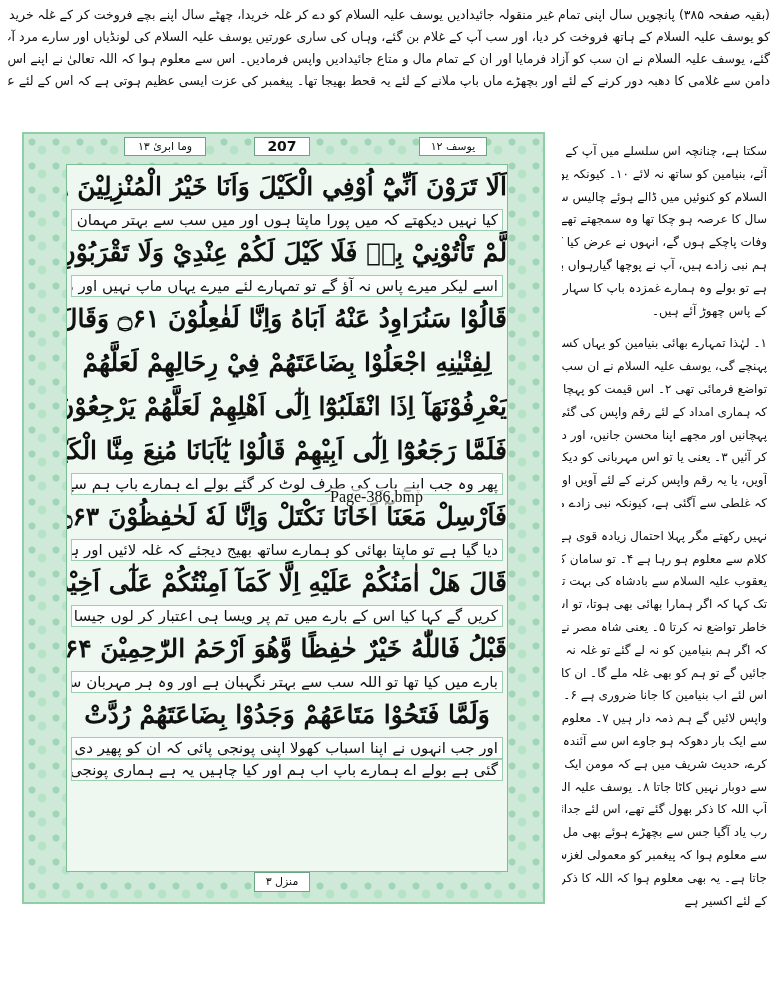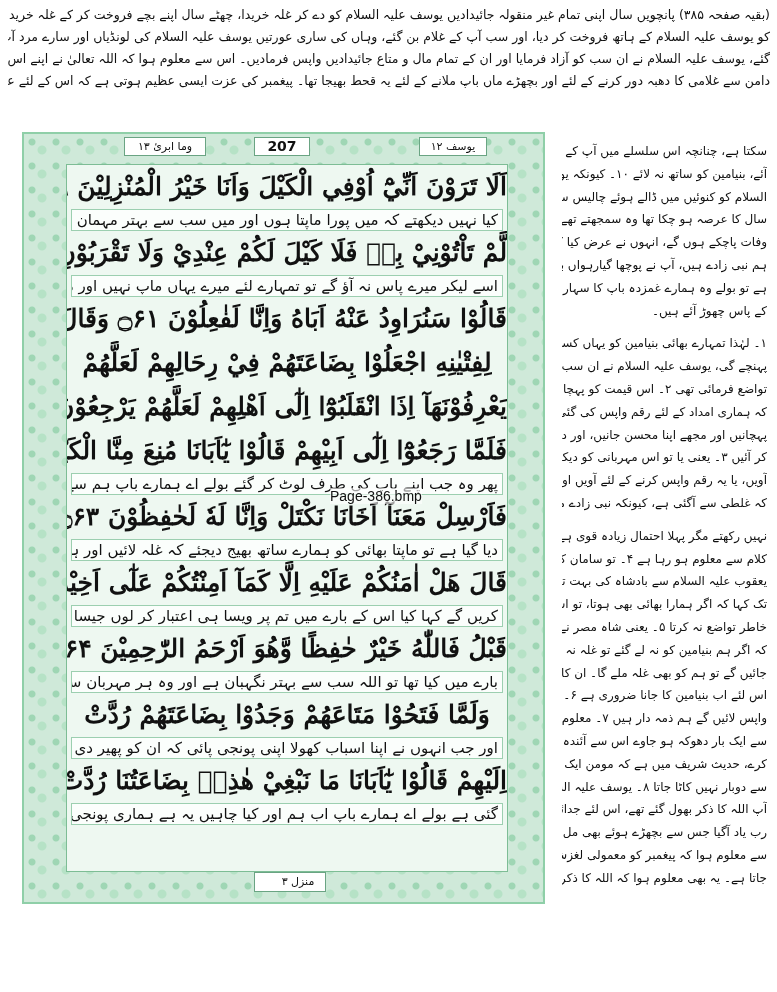--- a/index.html
+++ b/index.html
@@ -40,25 +40,25 @@
     height:44px; line-height:44px; font-family:"DejaVu Serif", serif; font-size:25px;
     font-weight:bold; direction:rtl; text-align:center; white-space:nowrap; overflow:hidden;
     color:#111; letter-spacing:0.5px;
   }
   .trans {
     height:20px; line-height:20px; font-size:15px; direction:rtl; white-space:nowrap; overflow:hidden;
     margin:0 4px; background:#fbfefc; border:1px solid #9ccfb0; text-align:right; padding:0 4px;
   }
   #footer-box {
     position:absolute; left:204px; bottom:10px; width:54px; height:18px;
-    background:#fff; border:1px solid #6aa483; font-size:11px; line-height:18px; text-align:center; direction:rtl;padding-left:16px;
+    background:#fff; border:1px solid #6aa483; font-size:11px; line-height:18px; text-align:center; direction:rtl;
   }
   #watermark {
-    position:absolute; left:330px; top:488px; font-family:Liberation Sans, sans-serif;
-    font-size:14px; color:#111; background:rgba(255,255,255,0.6);text-align:right;
+    position:absolute; left:330px; top:488px; font-family:Liberation Serif, serif;
+    font-size:16px; color:#111; background:rgba(255,255,255,0.6);text-align:right;
   }
   #commentary {
     position:absolute; left:562px; top:140px; width:205px;
     font-size:12px; line-height:22.8px; direction:rtl;
   }
   #commentary .ln { display:block; white-space:nowrap; overflow:hidden; text-align:right; height:22.8px; }
   #commentary .gap { height:10px; display:block; }
 </style>
 </head>
 <body>
@@ -87,21 +87,20 @@
     <div class="verse">فَلَمَّا رَجَعُوْٓا اِلٰٓى اَبِيْهِمْ قَالُوْا يٰٓاَبَانَا مُنِعَ مِنَّا الْكَيْلُ</div>
     <div class="trans">پھر وہ جب اپنے باپ کی طرف لوٹ کر گئے بولے اے ہمارے باپ ہم سے غلہ روک</div>
     <div class="verse">فَاَرْسِلْ مَعَنَآ اَخَانَا نَكْتَلْ وَاِنَّا لَهٗ لَحٰفِظُوْنَ ۝۶۳</div>
     <div class="trans">دیا گیا ہے تو ماپتا بھائی کو ہمارے ساتھ بھیج دیجئے کہ غلہ لائیں اور ہم ضرور اس کی حفاظت</div>
     <div class="verse">قَالَ هَلْ اٰمَنُكُمْ عَلَيْهِ اِلَّا كَمَآ اَمِنْتُكُمْ عَلٰٓى اَخِيْهِ مِنْ</div>
     <div class="trans">کریں گے کہا کیا اس کے بارے میں تم پر ویسا ہی اعتبار کر لوں جیسا پہلے اس کے بھائی کے</div>
     <div class="verse">قَبْلُ فَاللّٰهُ خَيْرٌ حٰفِظًا وَّهُوَ اَرْحَمُ الرّٰحِمِيْنَ ۝۶۴</div>
     <div class="trans">بارے میں کیا تھا تو اللہ سب سے بہتر نگہبان ہے اور وہ ہر مہربان سے بڑھ کر مہربان</div>
     <div class="verse">وَلَمَّا فَتَحُوْا مَتَاعَهُمْ وَجَدُوْا بِضَاعَتَهُمْ رُدَّتْ</div>
     <div class="trans">اور جب انہوں نے اپنا اسباب کھولا اپنی پونجی پائی کہ ان کو پھیر دی</div>
-    <div class="verse">اِلَيْهِمْ قَالُوْا يٰٓاَبَانَا مَا نَبْغِيْ هٰذِهٖ بِضَاعَتُنَا رُدَّتْ</div>
     <div class="trans">گئی ہے بولے اے ہمارے باپ اب ہم اور کیا چاہیں یہ ہے ہماری پونجی کہ ہمیں واپس</div>
   </div>
   <div id="footer-box" style="left:230px;">منزل ۳</div>
 </div>
 
 <div id="watermark">Page-386.bmp</div>
 
 <div id="commentary" class="urdu">
   <span class="ln">سکتا ہے، چنانچہ اس سلسلے میں آپ کے بھائی بھی غلہ لینے</span>
   <span class="ln">آئے، بنیامین کو ساتھ نہ لائے ۱۰۔ کیونکہ یوسف علیہ</span>
@@ -130,14 +129,15 @@
   <span class="ln">جائیں گے تو ہم کو بھی غلہ ملے گا۔ ان کا حصہ علاوہ ہو گا۔</span>
   <span class="ln">اس لئے اب بنیامین کا جانا ضروری ہے ۶۔ انہیں بخیریت</span>
   <span class="ln">واپس لائیں گے ہم ذمہ دار ہیں ۷۔ معلوم ہوا کہ جس</span>
   <span class="ln">سے ایک بار دھوکہ ہو جاوے اس سے آئندہ احتیاط</span>
   <span class="ln">کرے، حدیث شریف میں ہے کہ مومن ایک سوراخ</span>
   <span class="ln">سے دوبار نہیں کاٹا جاتا ۸۔ یوسف علیہ السلام کو بھیجتے وقت</span>
   <span class="ln">آپ اللہ کا ذکر بھول گئے تھے، اس لئے جدائی ہو گئی، اب</span>
   <span class="ln">رب یاد آگیا جس سے بچھڑے ہوئے بھی مل گئے، اس</span>
   <span class="ln">سے معلوم ہوا کہ پیغمبر کو معمولی لغزش پر فوراً مطلع کر دیا</span>
   <span class="ln">جاتا ہے۔ یہ بھی معلوم ہوا کہ اللہ کا ذکر مصیبت دفع کرنے</span>
+  <span class="ln">کے لئے اکسیر ہے</span>
   <span class="ln"></span>
 </div>
 
 </body></html>

